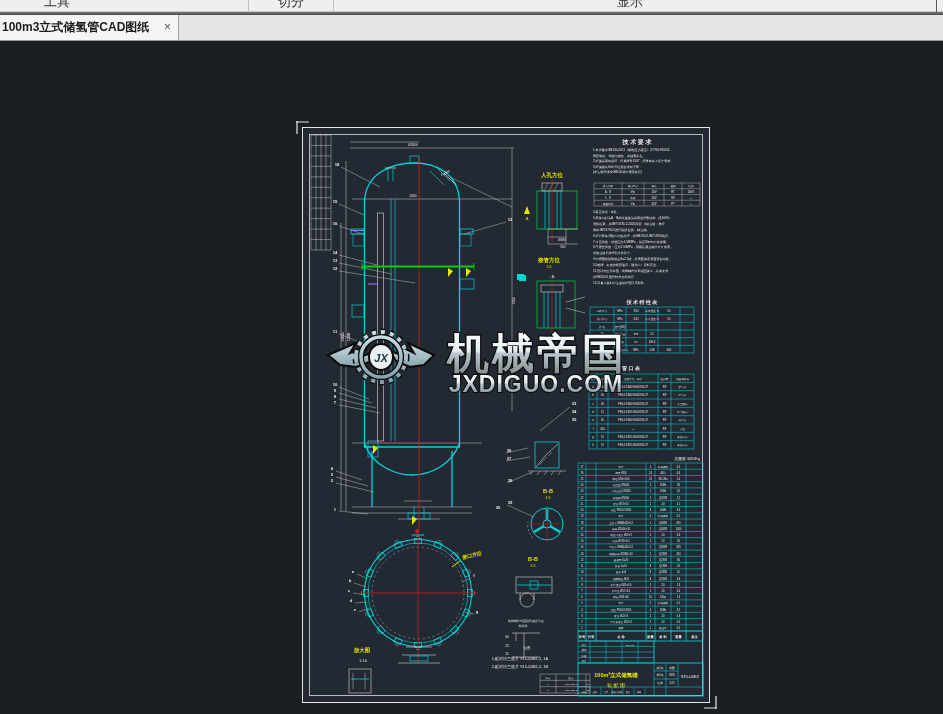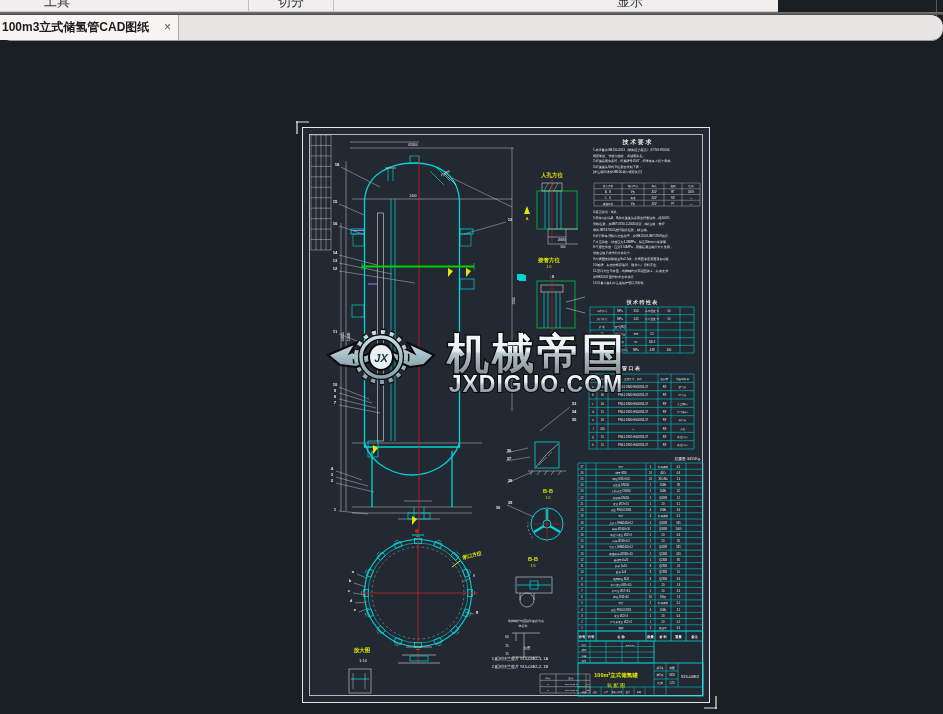--- a/index.html
+++ b/index.html
@@ -1,24 +1,24 @@
 <!DOCTYPE html>
 <html><head>
 <meta charset="utf-8">
 <style>
   html,body{margin:0;padding:0;background:#000;}
   .app{position:relative;width:943px;height:714px;overflow:hidden;font-family:"Liberation Sans",sans-serif;background:#1a1f24;}
   
-  .ribbon{position:absolute;top:0;left:0;width:778px;height:11px;background:#f1efee;border-bottom:1px solid #c9c7c5;overflow:hidden;}
+  .ribbon{position:absolute;top:0;left:0;width:943px;height:11px;background:#f1efee;border-bottom:1px solid #c9c7c5;overflow:hidden;}
   .menu-label{position:absolute;top:-7px;font-size:13px;color:#333;}
   .ribbon-sep{position:absolute;top:0;width:1px;height:11px;background:#c2c0be;}
   .win-edge{position:absolute;top:0;left:936px;width:1px;height:40px;background:#5a5a5a;}
   .divider{position:absolute;top:12px;left:0;width:943px;height:3px;background:linear-gradient(#7a7a7a,#474747);}
   
-  .tabbar{position:absolute;top:15px;left:0;width:943px;height:25px;background:#e7e5e3;border-bottom:1px solid #9a9896;border-radius:12px;}
+  .tabbar{position:absolute;top:15px;left:0;width:943px;height:25px;background:#e7e5e3;border-bottom:1px solid #9a9896;}
   .tab{position:absolute;top:0;left:0;width:178px;height:25px;background:#f6f5f3;border-right:1px solid #aaa8a6;}
   .tab-title{position:absolute;left:2px;top:0;line-height:25px;font-size:12px;font-weight:700;color:#1b1b1b;white-space:nowrap;}
   .tab-close{position:absolute;right:7px;top:0;line-height:25px;font-size:12px;color:#555;cursor:pointer;}
   
   .canvas{position:absolute;top:41px;left:0;width:943px;height:673px;background:#1a1f24;}
   svg text{font-family:"Liberation Sans",sans-serif;}
 </style>
 </head>
 <body>
 

